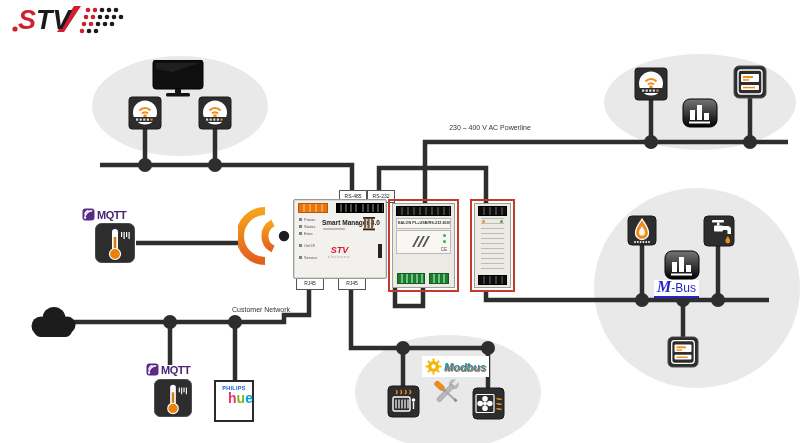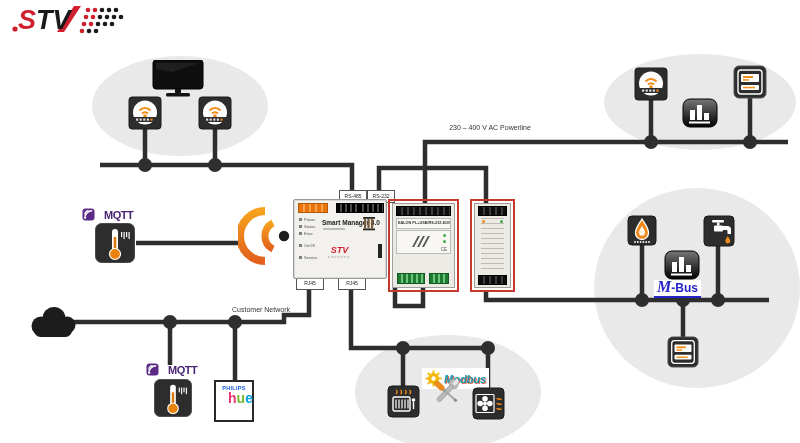--- a/index.html
+++ b/index.html
@@ -38,30 +38,30 @@
              white-space:nowrap;overflow:hidden;padding-left:1px;}
   .plc-mid{position:absolute;left:3px;top:26px;right:3px;height:22px;background:#f8f7f3;border:1px solid #bbb;}
   .slash{position:absolute;top:5px;width:2px;height:11px;background:#555;transform:skewX(-28deg);}
   .gled{position:absolute;right:4px;width:3px;height:3px;border-radius:50%;background:#3fae49;}
   .ce{position:absolute;right:3px;bottom:1px;font-size:4.5px;color:#555;}
   .grn{position:absolute;bottom:3px;height:9px;border:1px solid #145a20;
        background:repeating-linear-gradient(90deg,#1e7a2e 0 3px,#6fc380 3px 5px);}
   .cpl-rows{position:absolute;left:6px;top:14px;right:6px;bottom:14px;
             background:repeating-linear-gradient(180deg,#bdbbb6 0 1px,transparent 1px 5px);}
   
-  .mqtt{display:flex;align-items:center;gap:9px;}
+  .mqtt{display:flex;align-items:center;gap:2px;}
   .mqtt-t{font-size:11px;font-weight:900;color:#482473;letter-spacing:-.5px;}
   .huebox{width:36px;height:38px;background:#fff;border:2px solid #2a2a2a;text-align:center;}
   .philips{font-size:5.5px;font-weight:800;color:#0f5bd7;letter-spacing:.3px;margin-top:3px;}
   .hue{font-size:14px;font-weight:700;line-height:15px;padding-left:12px;}
   .hue-h{color:#e8336e;}.hue-u{color:#76b82a;}.hue-e{color:#00a0dc;}
   .mbus{background:#fff;padding:0 3px 1px 3px;border-bottom:2px solid #2424c8;color:#2424c8;
         display:flex;align-items:baseline;}
   .mbus-m{font-family:"Liberation Serif",serif;font-style:italic;font-size:16px;font-weight:700;line-height:14px;}
-  .mbus-r{font-size:12px;font-weight:700;}
+  .mbus-r{font-size:12px;font-weight:400;}
   .modbus{background:#fff;display:flex;align-items:center;gap:2px;padding:2px 3px;}
   .modbus-t{font-size:11px;font-weight:900;font-style:italic;color:#1899ab;
             text-shadow:1px 1px 0 rgba(210,60,40,.8);}
 </style>
 </head>
 <body>
 
 <div class="canvas">
 
   <svg class="abs" style="left:0;top:0" width="800" height="443" viewBox="0 0 800 443">
@@ -347,21 +347,21 @@
       <rect x="28.5" y="9" width="1.2" height="7" fill="#fff"></rect>
     <rect x="31" y="9" width="1.2" height="5" fill="#fff"></rect>
       <rect x="33.5" y="9" width="1.2" height="7" fill="#fff"></rect>
   </svg>
 
   <div class="abs huebox" style="left:214px;top:380px;">
     <div class="philips">PHILIPS</div>
     <div class="hue"><span class="hue-h">h</span><span class="hue-u">u</span><span class="hue-e">e</span></div>
   </div>
 
-  <div class="abs modbus" style="left:422px;top:368px;">
+  <div class="abs modbus" style="left:422px;top:356px;">
     <svg width="17" height="17" viewBox="0 0 18 18">
       <g fill="#f2b705">
         <rect x="8" y="0.5" width="2" height="3.5" transform="rotate(0,9,9)"></rect>
         <rect x="8" y="0.5" width="2" height="3.5" transform="rotate(45,9,9)"></rect>
         <rect x="8" y="0.5" width="2" height="3.5" transform="rotate(90,9,9)"></rect>
         <rect x="8" y="0.5" width="2" height="3.5" transform="rotate(135,9,9)"></rect>
         <rect x="8" y="0.5" width="2" height="3.5" transform="rotate(180,9,9)"></rect>
         <rect x="8" y="0.5" width="2" height="3.5" transform="rotate(225,9,9)"></rect>
         <rect x="8" y="0.5" width="2" height="3.5" transform="rotate(270,9,9)"></rect>
         <rect x="8" y="0.5" width="2" height="3.5" transform="rotate(315,9,9)"></rect>

